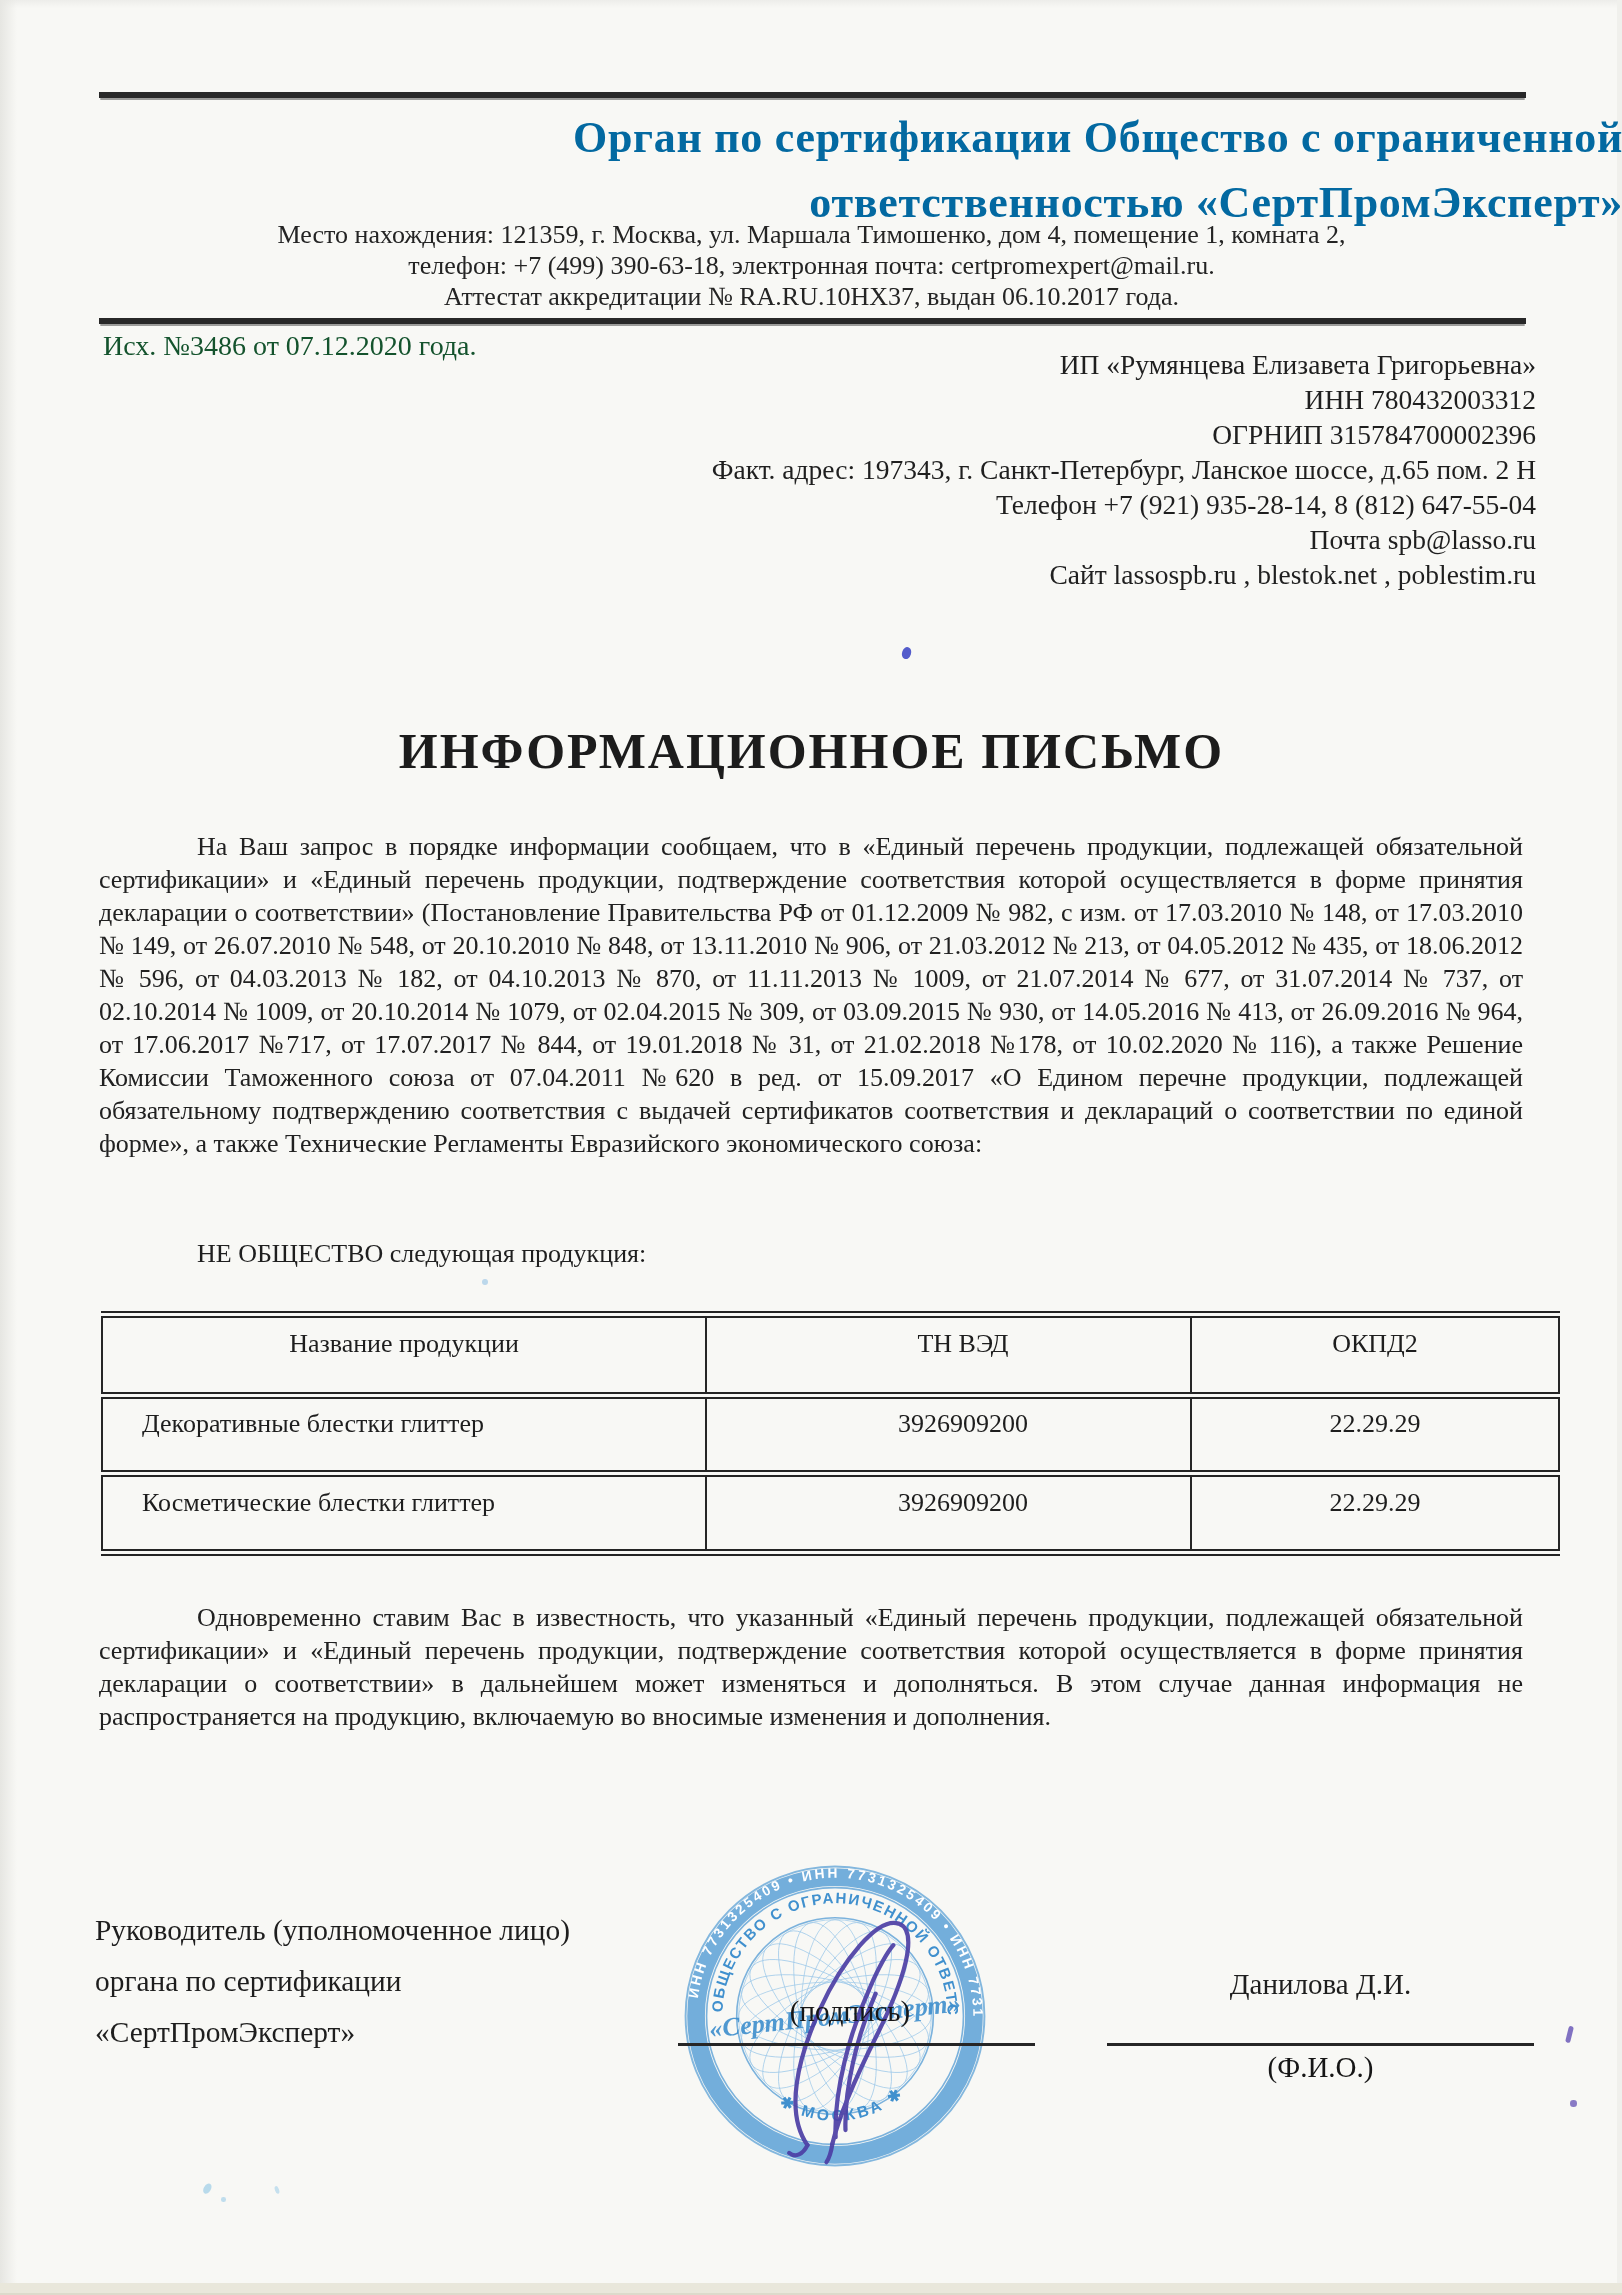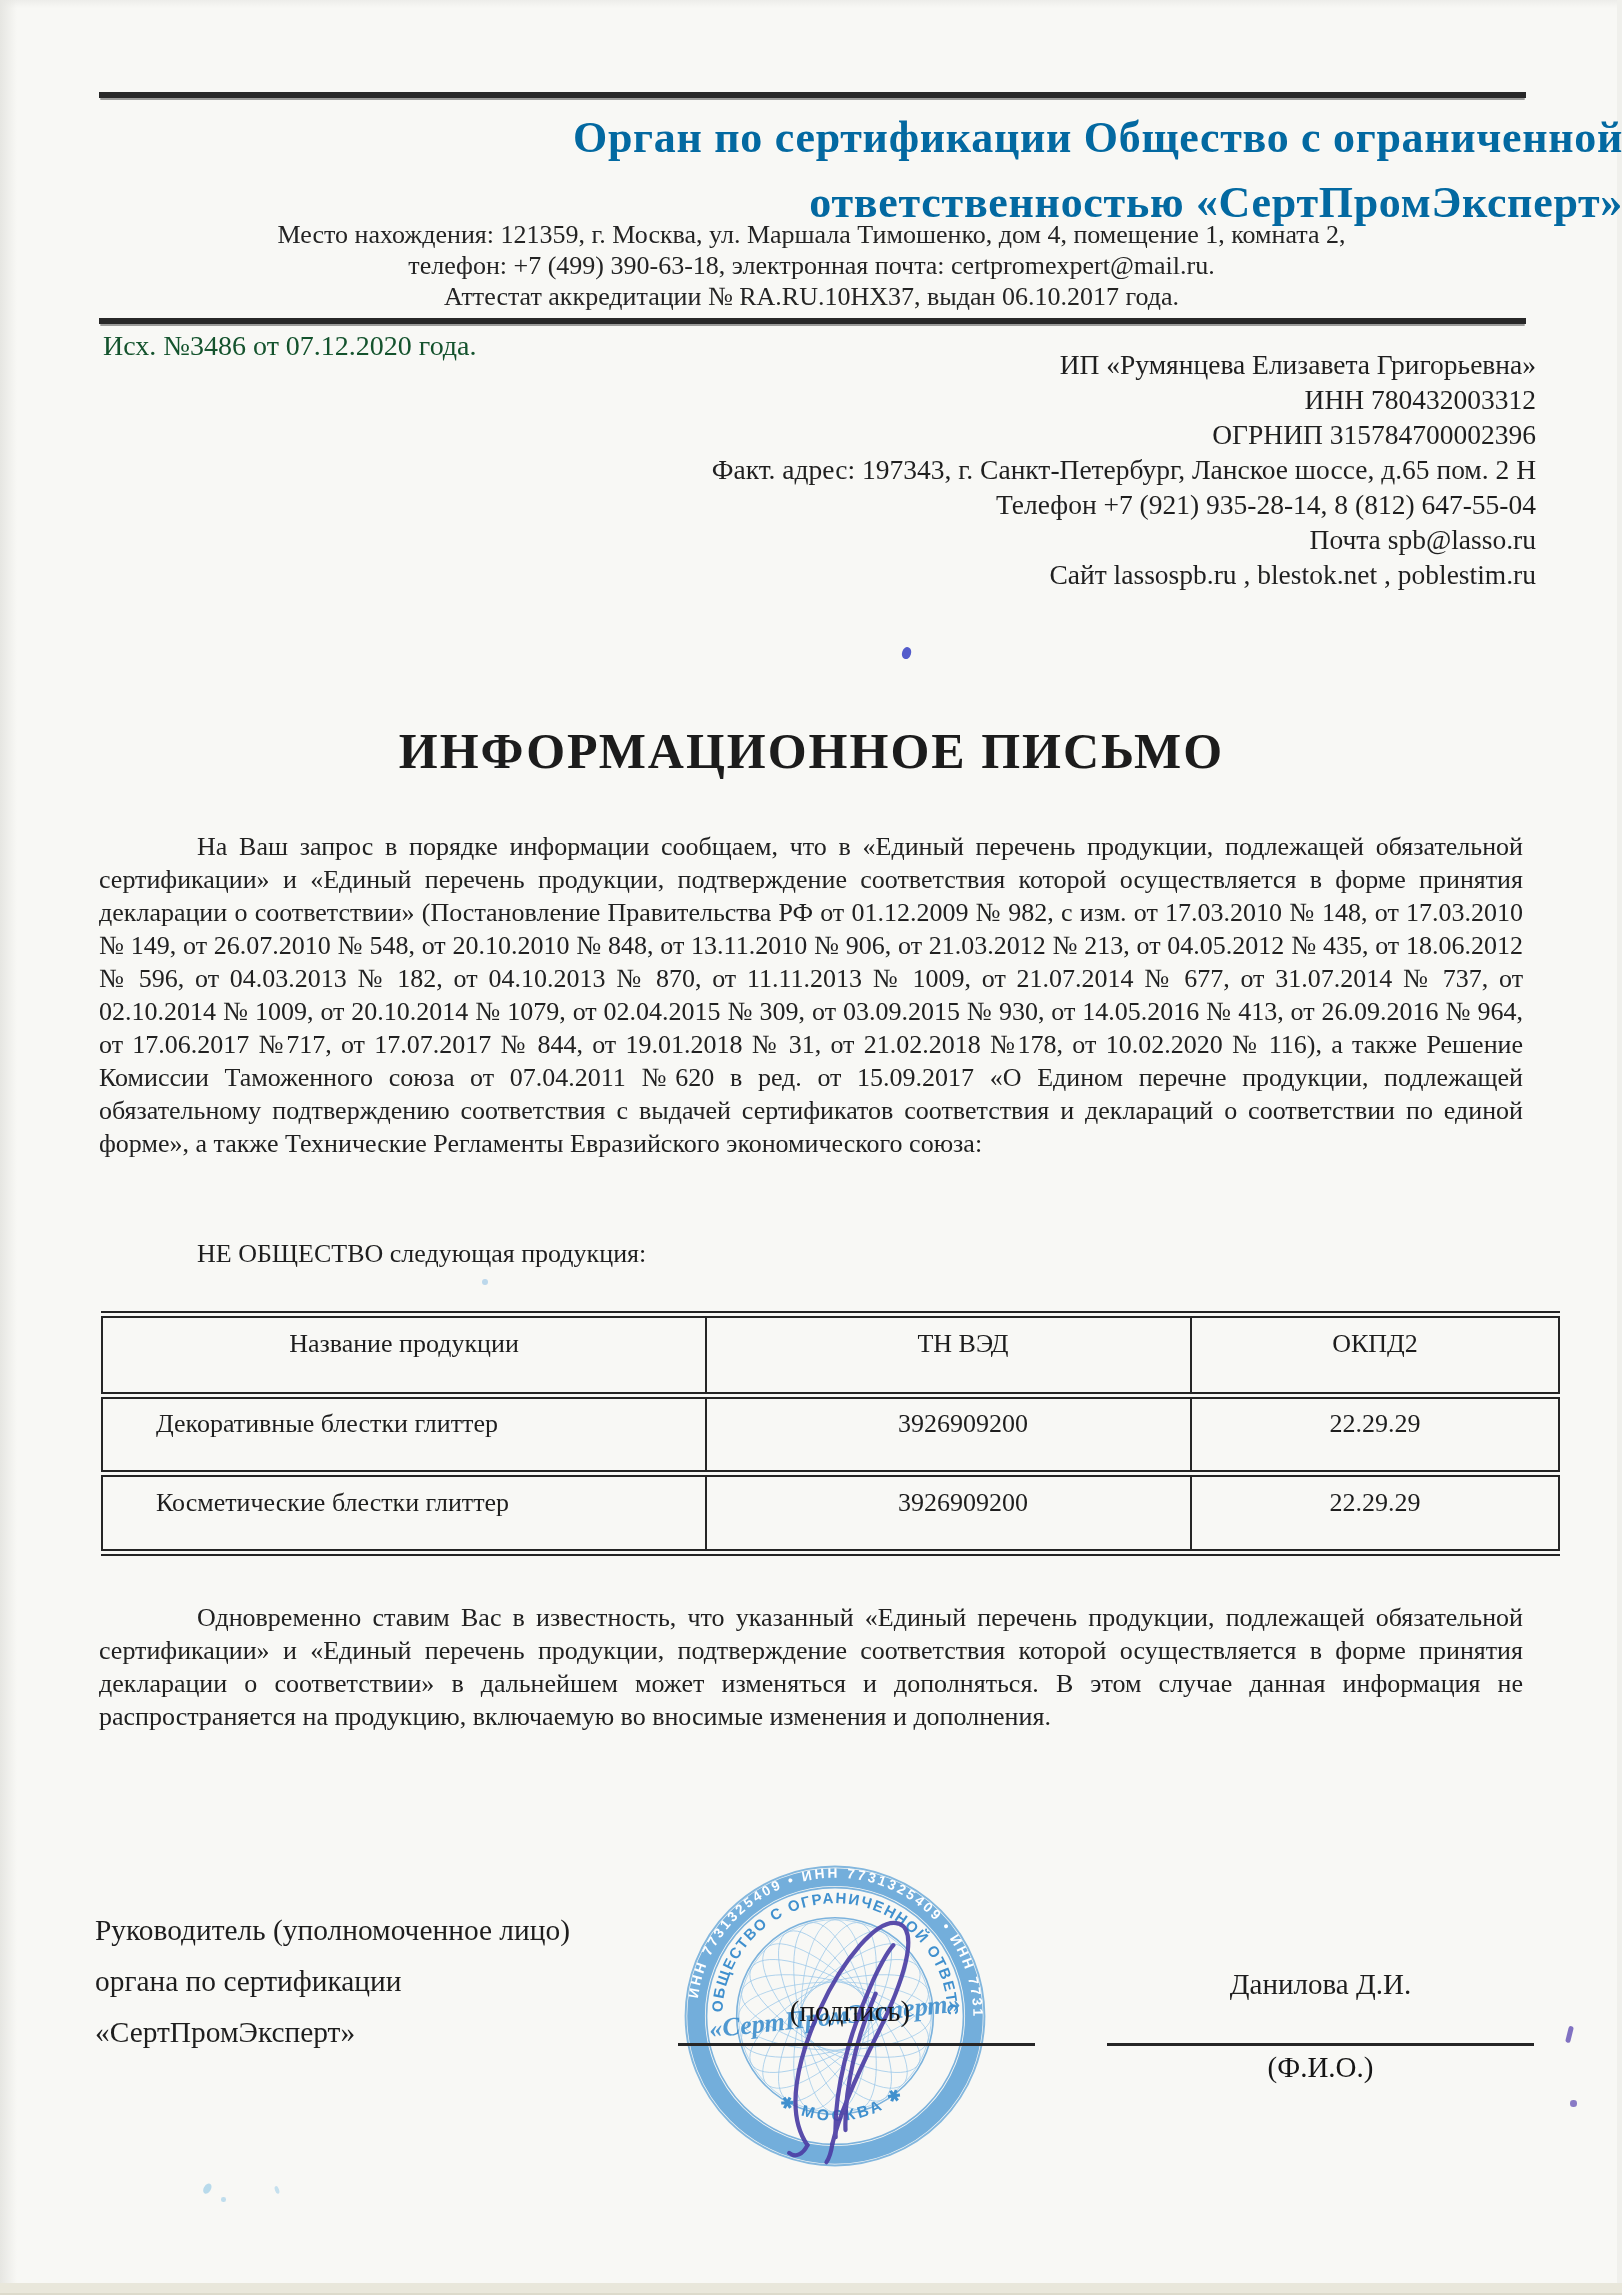--- a/index.html
+++ b/index.html
@@ -48,21 +48,21 @@
   .products{position:absolute;left:101px;top:1311px;border-collapse:collapse;
     width:1420px;table-layout:fixed;}
   .products td{border-left:2px solid #262626;border-right:2px solid #262626;
     border-top:7.2px double #242424;border-bottom:7.2px double #242424;
     vertical-align:top;font-size:26px;color:#1e1e1e;padding-top:10.5px;}
   .products tr.head td{font-weight:normal;text-align:center;height:62px;}
   .products tr.row td{height:60px;text-align:center;}
   .products td.c0{width:600px;}
   .products td.c1{width:452px;padding-left:30px;}
   .products td.c2{width:364px;}
-  .products tr.row td.c0{text-align:left;padding-left:53px;}
+  .products tr.row td.c0{text-align:left;padding-left:39px;}
 
   .signer{position:absolute;left:95px;top:1905px;font-size:29.4px;line-height:51px;color:#1e1e1e;}
 
   .stamp{position:absolute;left:681px;top:1862px;width:308px;height:308px;z-index:2;}
 
   .sig-line{position:absolute;height:2.6px;background:#262626;z-index:3;}
   .sig-line-1{left:678px;top:2043px;width:357px;}
   .sig-line-2{left:1107px;top:2043px;width:427px;}
   .caption{position:absolute;z-index:3;font-size:29px;color:#161616;text-align:center;}
   .cap-sign{left:739px;top:1995px;width:222px;}

